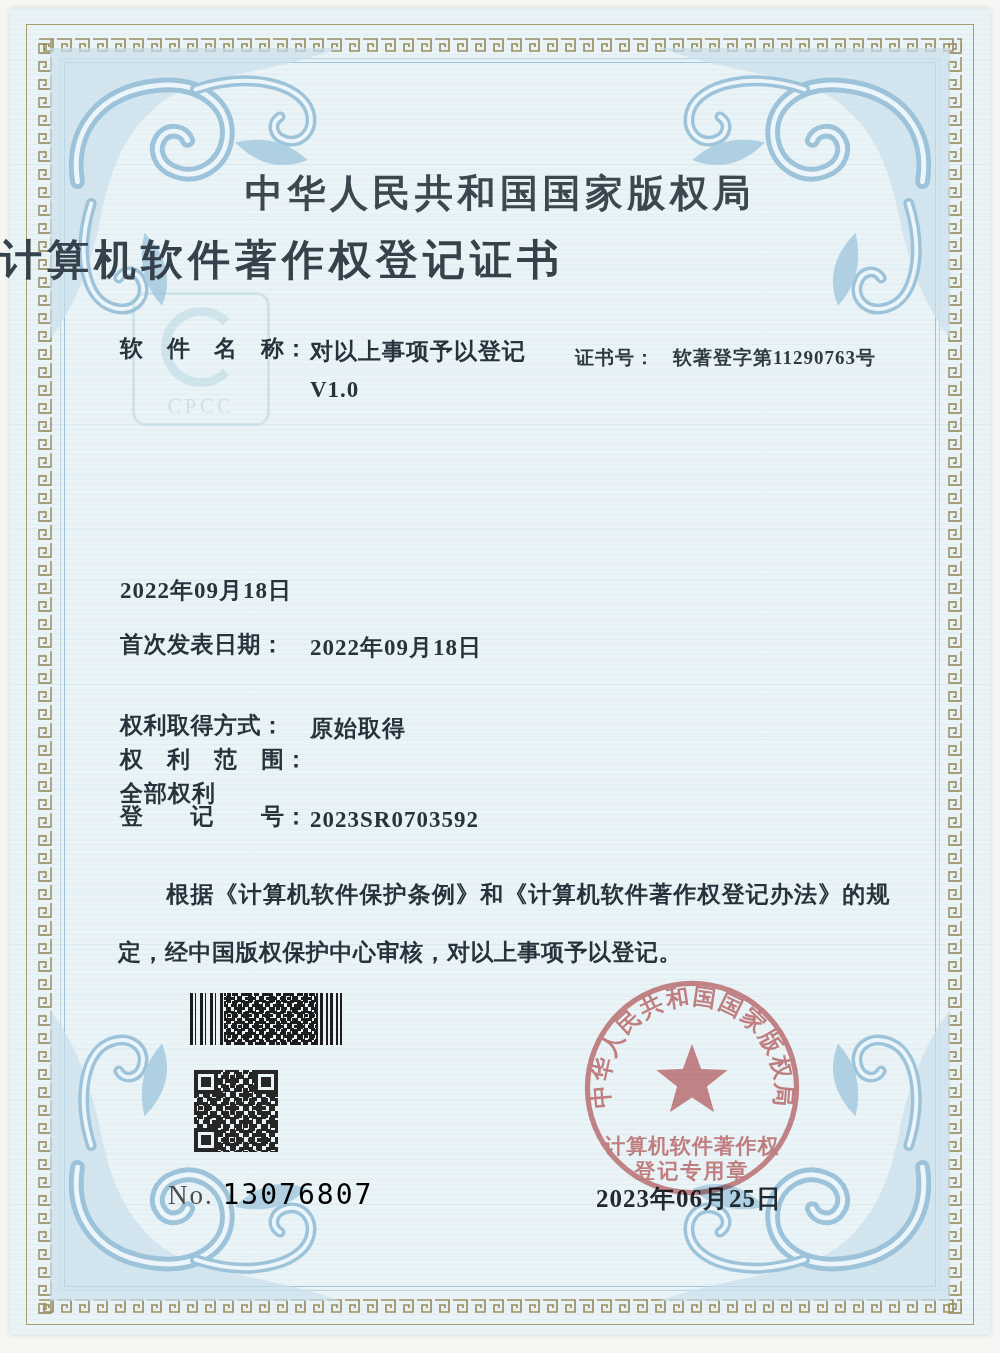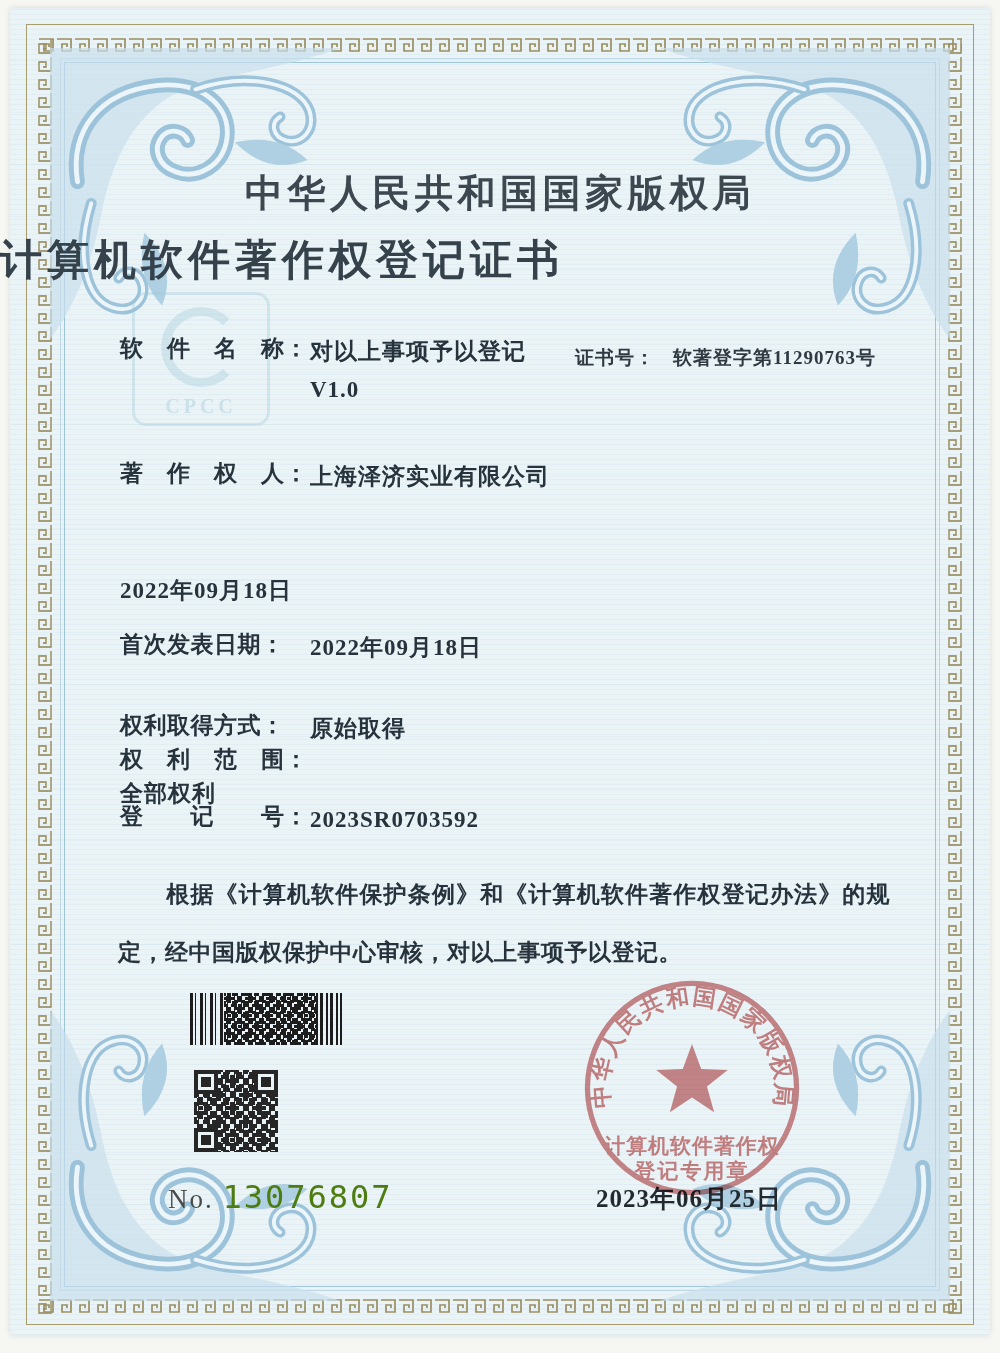--- a/index.html
+++ b/index.html
@@ -42,21 +42,21 @@
   
   .watermark{
     position:absolute;left:132px;top:292px;width:132px;height:128px;
     border:3px solid rgba(150,195,212,.30);border-radius:14px;
     color:rgba(150,195,212,.35);text-align:center;
   }
   .watermark .wm-c{
     margin:12px auto 0;width:62px;height:62px;border:9px solid rgba(150,195,212,.30);
     border-radius:50%;border-right-color:transparent;
   }
-  .watermark .wm-t{font-size:20px;letter-spacing:4px;font-weight:bold;margin-top:8px;}
+  .watermark .wm-t{font-size:20px;letter-spacing:4px;font-weight:normal;margin-top:8px;}
   
   .authority{
     position:absolute;left:0;right:0;top:168px;text-align:center;
     font-size:38px;font-weight:700;letter-spacing:4.5px;color:#3c4750;
   }
   .cert-title{
     position:absolute;left:0;right:0;top:232px;text-align:left;
     font-size:42px;font-weight:700;letter-spacing:5px;color:#36424b;
   }
   .certno{
@@ -88,21 +88,21 @@
   .qr{position:absolute;left:194px;top:1070px;width:84px;height:82px;
     background-image:
       repeating-conic-gradient(#262626 0 25%, transparent 0 50%),
       repeating-conic-gradient(transparent 0 25%, #262626 0 50%);
     background-size:9px 9px,13px 13px;background-position:0 0,3px 2px;}
   .qr .f{position:absolute;width:16px;height:16px;border:4px solid #262626;background:#eaf3f6;}
   .qr .f::after{content:"";position:absolute;inset:3px;background:#262626;}
   .qr .f1{left:0;top:0;}.qr .f2{right:0;top:0;}.qr .f3{left:0;bottom:0;}
   
   .serial{position:absolute;left:168px;top:1178px;font-size:27px;color:#4a4a4a;letter-spacing:2px;}
-  .serial .num{color:#4d7c0f;font-family:"DejaVu Sans Mono",monospace;font-size:32px;letter-spacing:2px;}
+  .serial .num{color:#000000;font-family:"DejaVu Sans Mono",monospace;font-size:28px;letter-spacing:2px;}
   .issue-date{position:absolute;left:596px;top:1182px;font-size:25px;font-weight:700;color:#222a30;letter-spacing:1px;}
   .stamp{position:absolute;left:577px;top:973px;width:230px;height:230px;mix-blend-mode:multiply;opacity:.92;}
   .stamp svg{display:block;width:100%;height:100%;}
   .stamp text{font-family:"Liberation Serif","DejaVu Serif",serif;font-weight:700;}
   .hidden-defs{position:absolute;width:0;height:0;overflow:hidden;}
 </style>
 </head>
 <body>
 
 <div class="page">
@@ -184,24 +184,20 @@
   <div class="cert-title">计算机软件著作权登记证书</div>
   <div class="certno">
     <span>证书号：</span><span class="cv">软著登字第11290763号</span>
   </div>
 
   <div class="row r0">
     <span class="lab">软　件　名　称：</span>
     <span class="val">对以上事项予以登记
 V1.0</span>
   </div>
-  <div class="row r1">
-    <span class="lab">著　作　权　人：</span>
-    <span class="val">上海泽济实业有限公司</span>
-  </div>
   <div class="row r2">
     <span class="val">2022年09月18日</span>
   </div>
   <div class="row r3">
     <span class="lab">首次发表日期：</span>
     <span class="val">2022年09月18日</span>
   </div>
   <div class="row r4">
     <span class="lab">权利取得方式：</span>
     <span class="val">原始取得</span>

